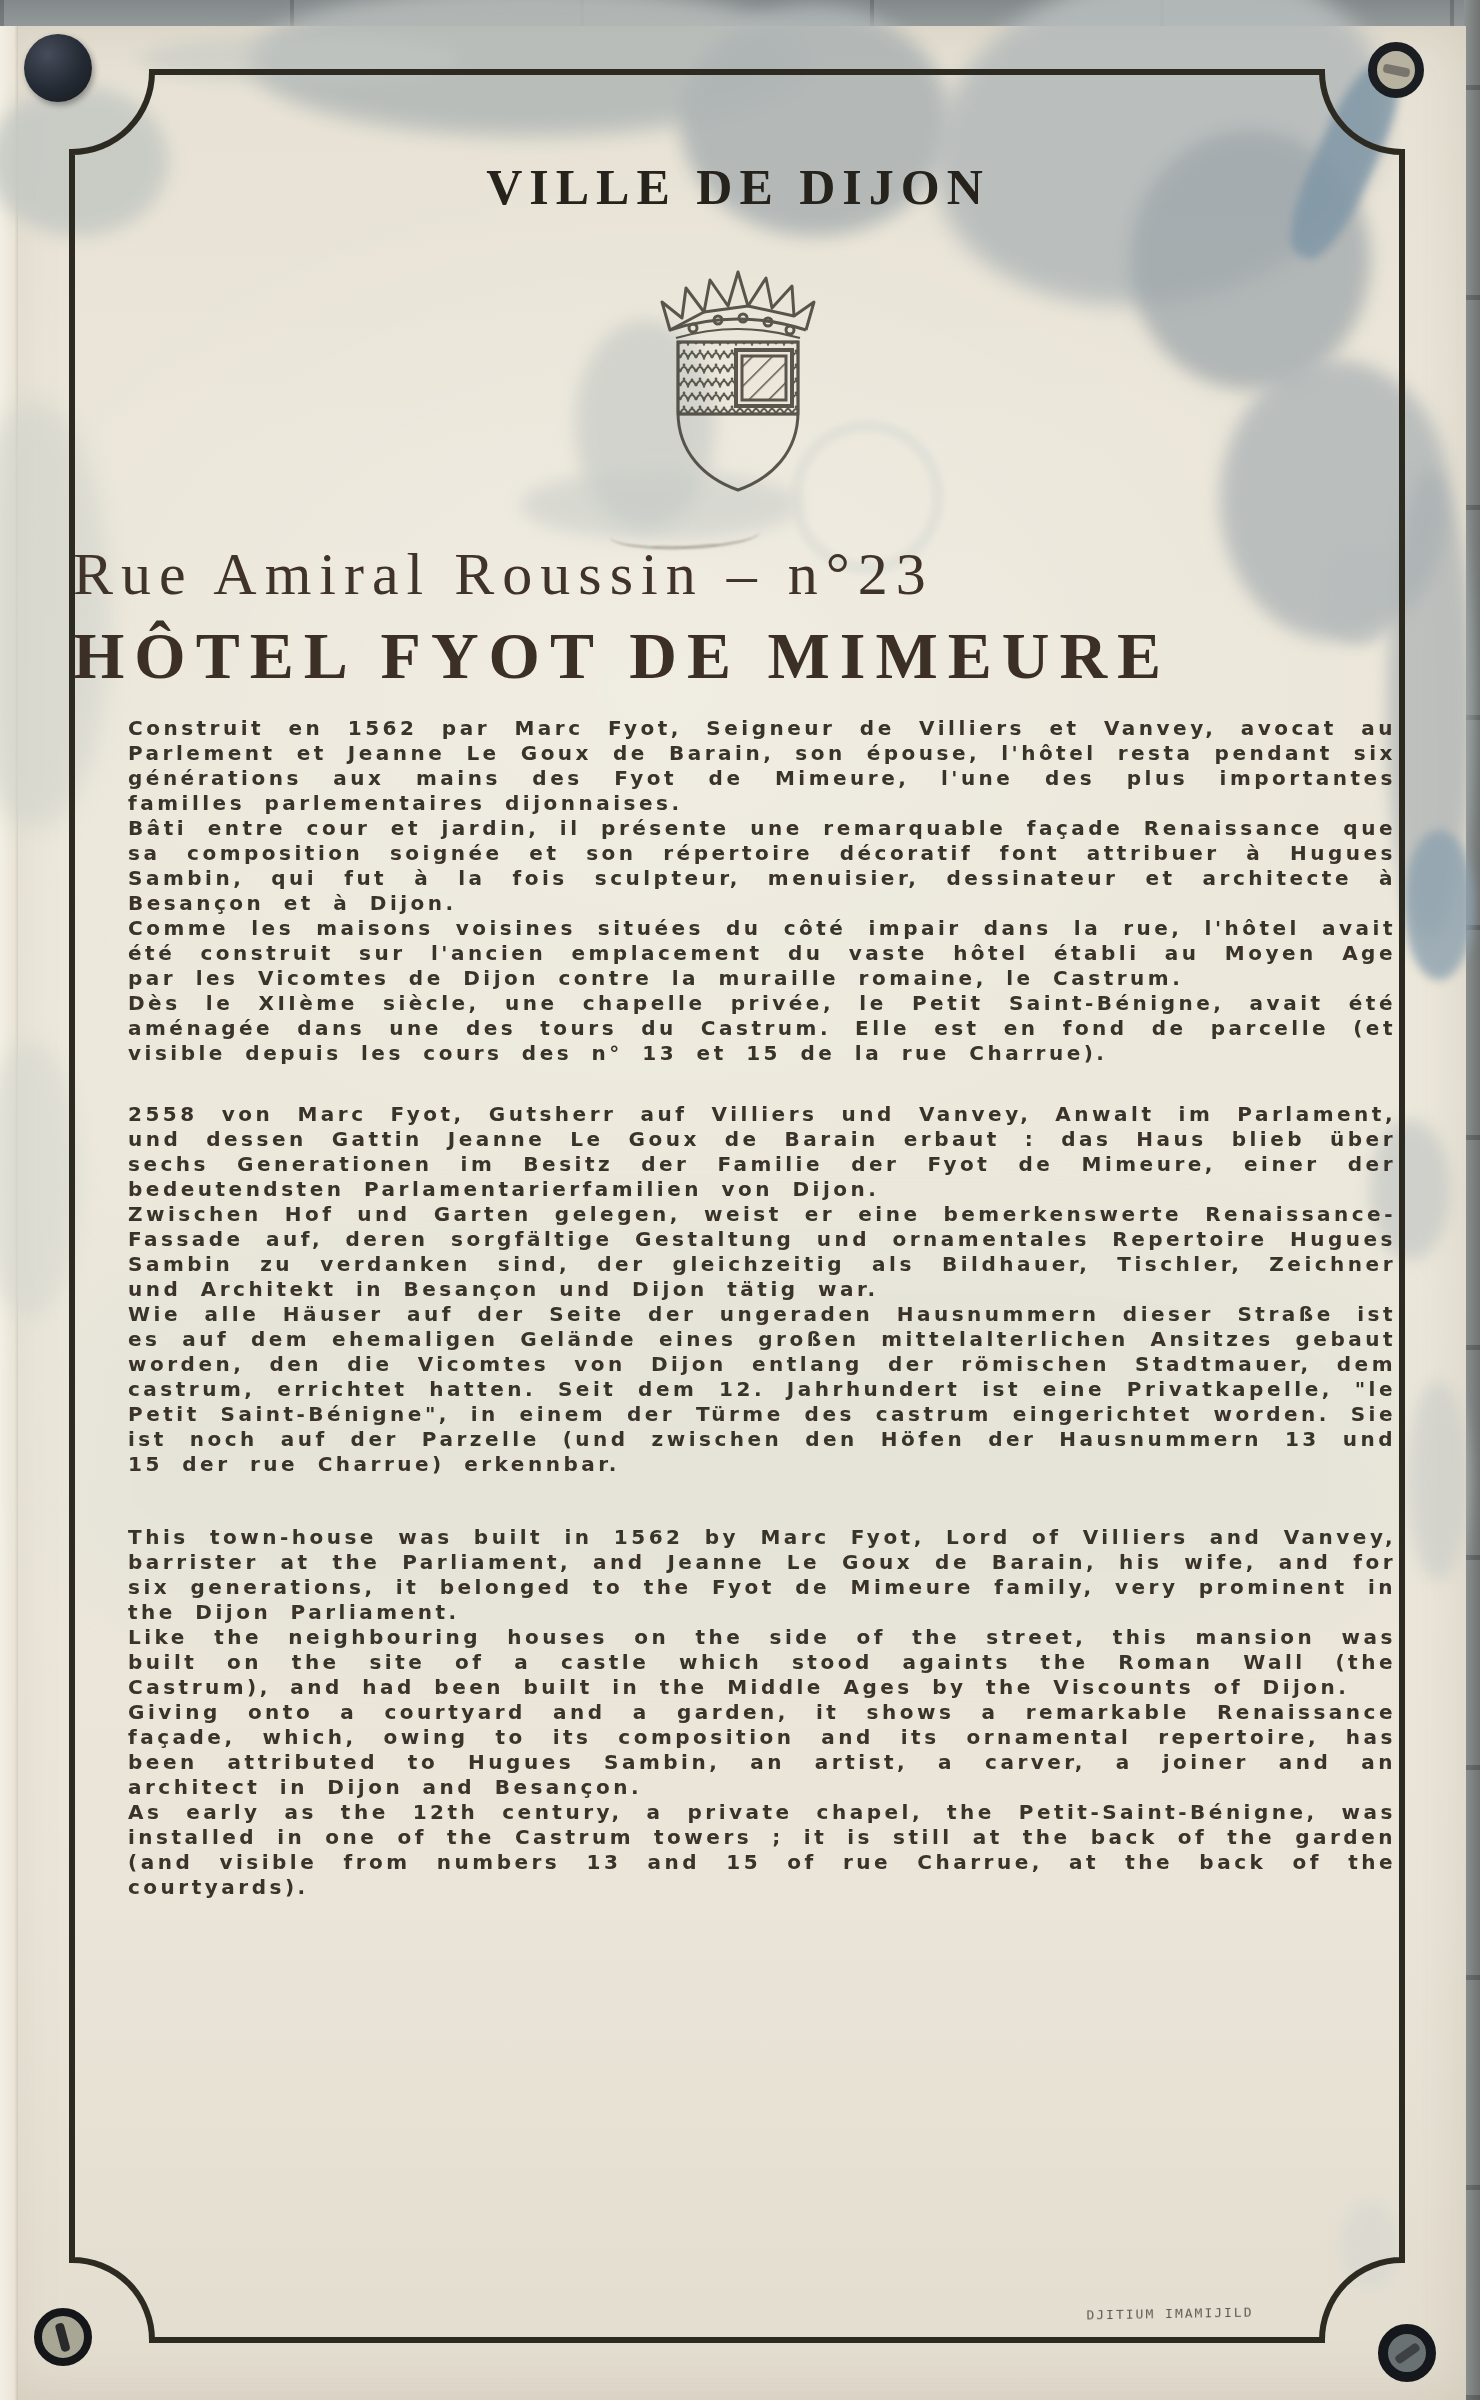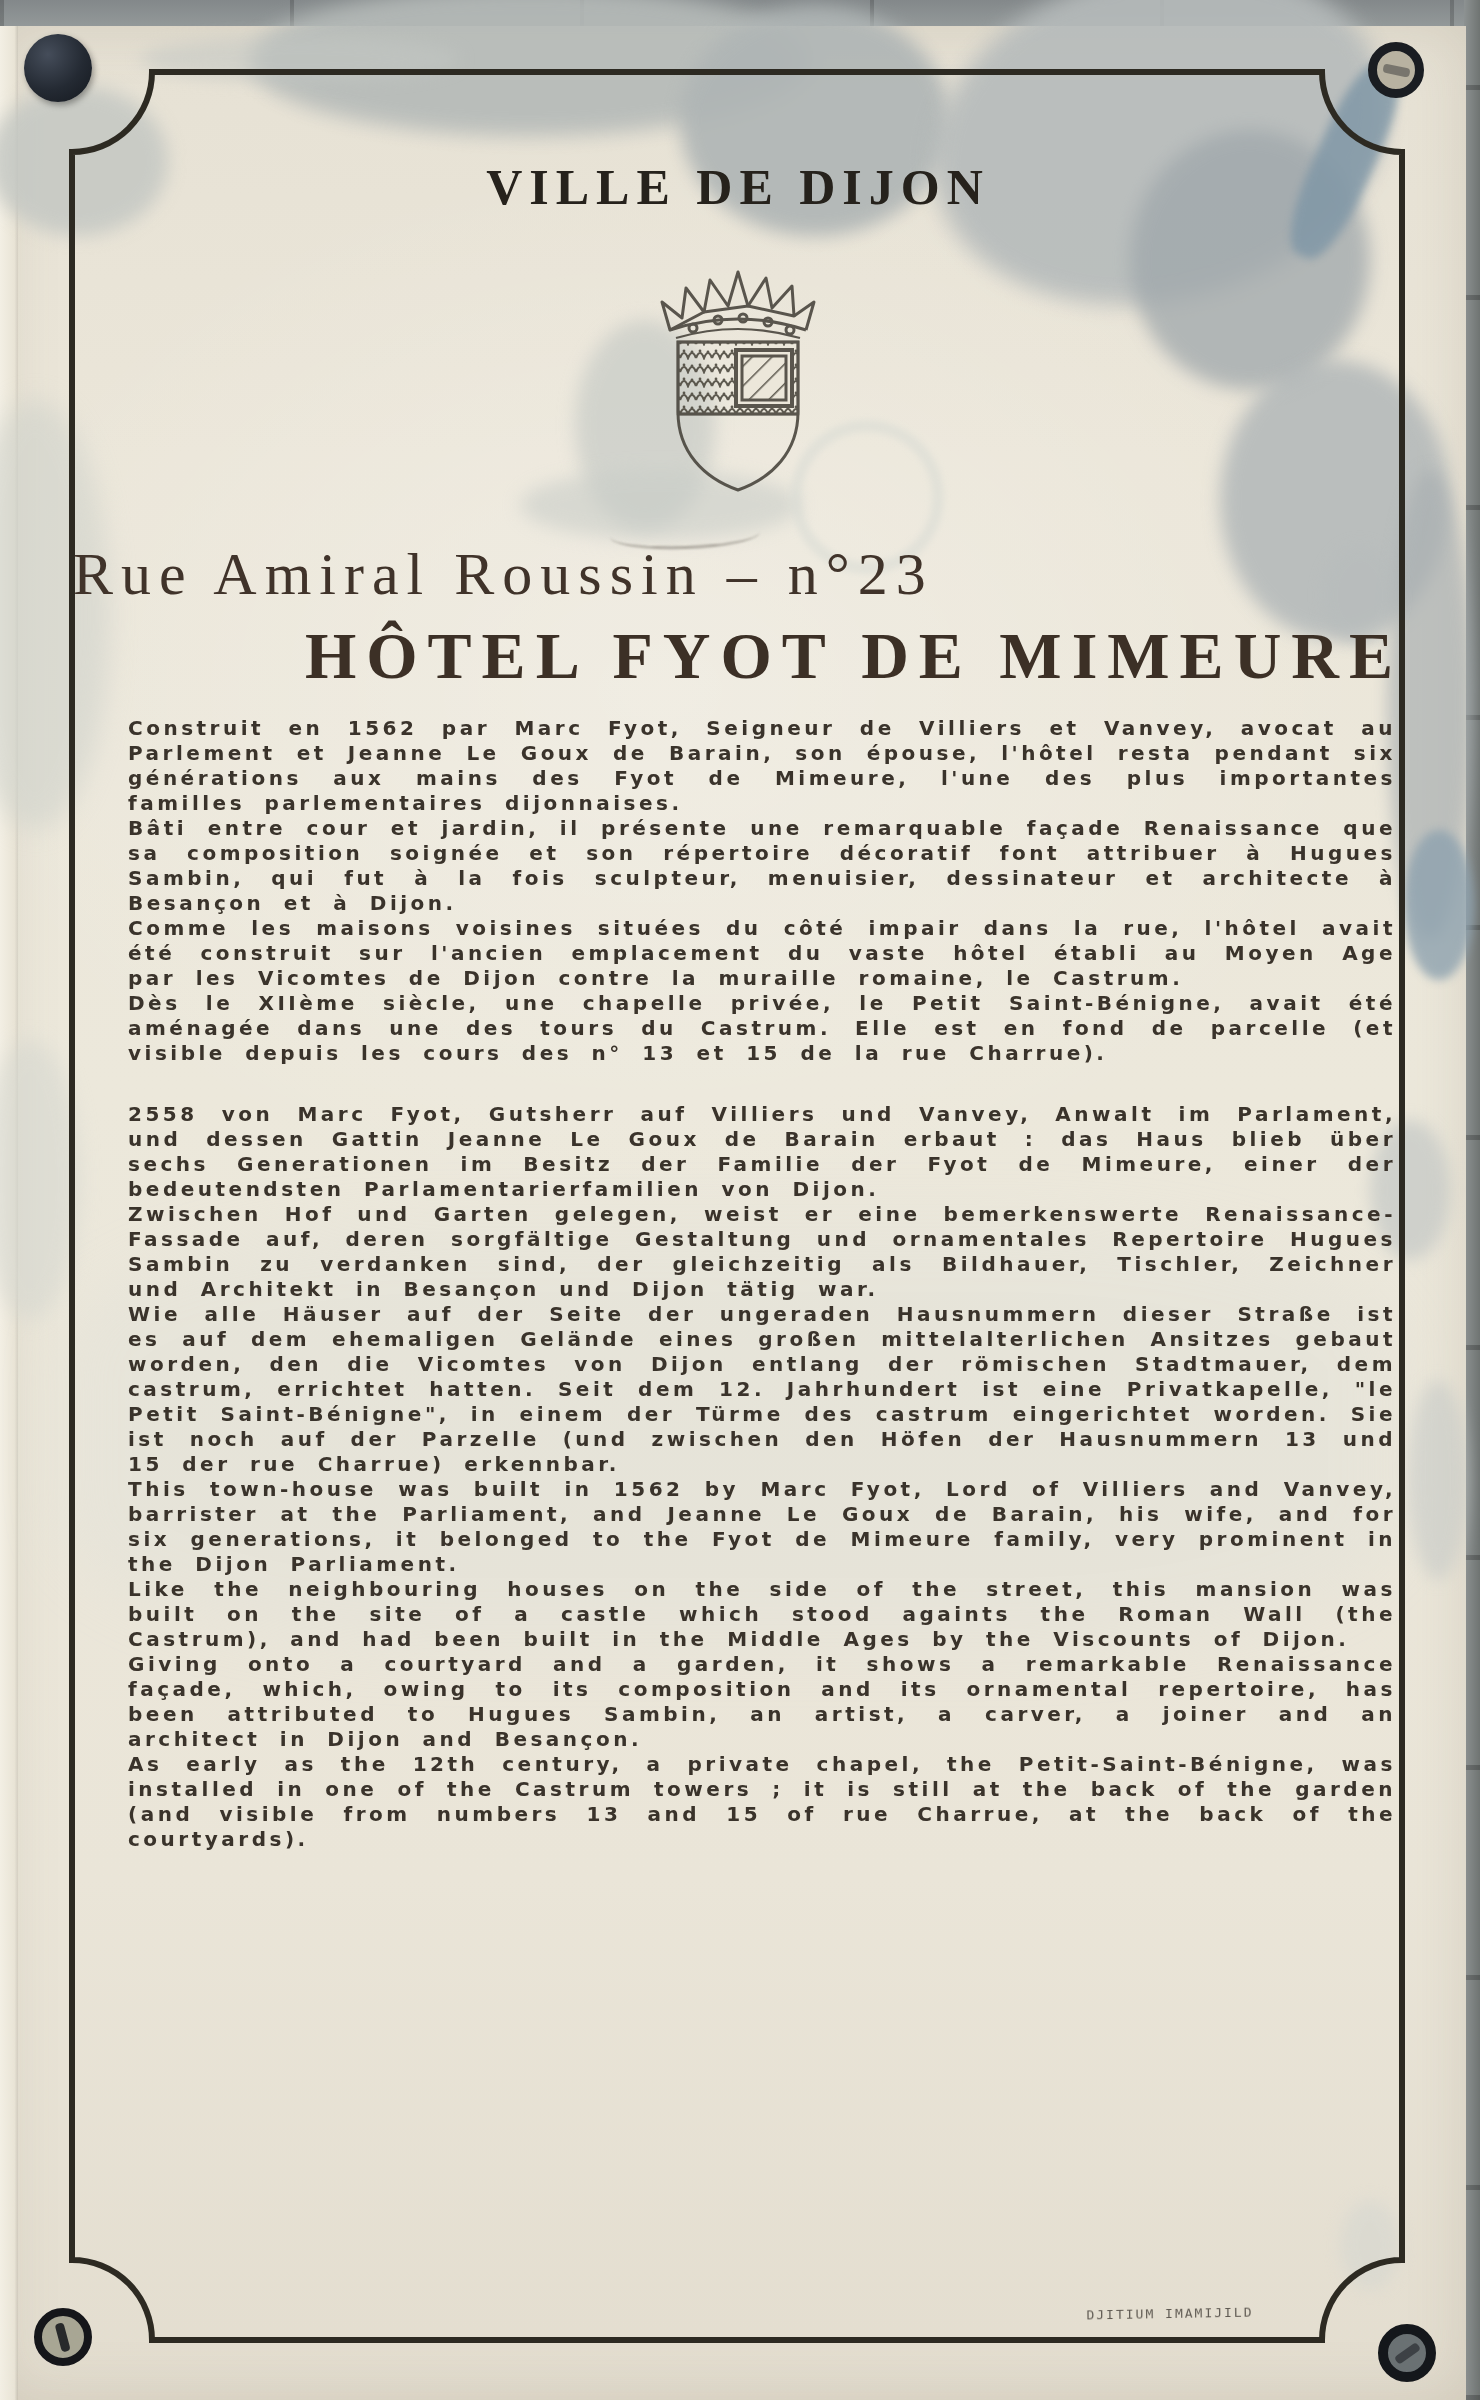--- a/index.html
+++ b/index.html
@@ -81,34 +81,34 @@
   .coat{position:absolute;left:648px;top:262px;opacity:.88;}
   .squiggle{position:absolute;left:610px;top:520px;width:150px;height:26px;
     border-bottom:3px solid rgba(60,55,45,.35);border-radius:50%;filter:blur(1px);transform:rotate(-2deg);}
   .address-line{
     position:absolute;left:73px;top:540px;width:1330px;text-align:left;
     font-family:"Liberation Serif","DejaVu Serif",serif;
     font-size:60px;font-weight:500;letter-spacing:8px;color:#40332a;
     filter:blur(.3px);
   }
   .building-name{
-    position:absolute;left:73px;top:618px;width:1330px;text-align:right;
+    position:absolute;left:73px;top:618px;width:1330px;text-align:left;
     font-family:"Liberation Serif","DejaVu Serif",serif;
     font-size:66px;font-weight:600;letter-spacing:10px;color:#3c3026;
     filter:blur(.3px);
   }
   .body-text{
     position:absolute;left:128px;top:716px;width:1268px;
     font-size:20px;line-height:25px;font-weight:600;
     letter-spacing:3.5px;word-spacing:9px;text-align:justify;
     color:#3a332b;filter:blur(.4px);
   }
   .body-par{margin:0;}
   .section-de{margin-top:36px;}
-  .section-en{}
+  .section-en{margin-top:48px;}
   .maker-mark{
     position:absolute;left:1020px;top:2306px;width:300px;
     font-family:"DejaVu Sans Mono",monospace;font-size:13px;letter-spacing:2px;
     color:#241f1a;opacity:.7;filter:blur(.5px);transform:rotate(-1deg);
     text-align:center;
   }
 </style>
 </head>
 <body>
 

